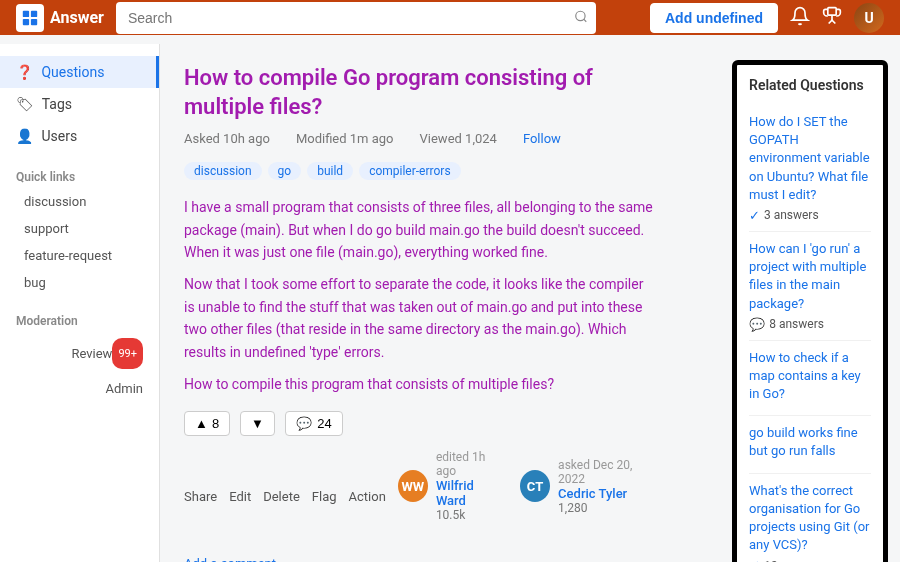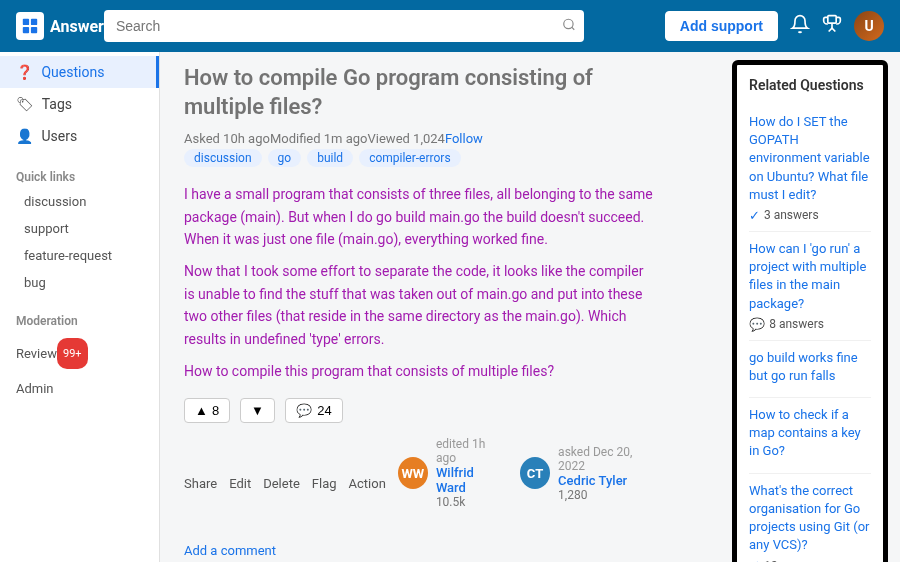--- a/index.html
+++ b/index.html
@@ -1,24 +1,25 @@
 <!DOCTYPE html>
 <html><head>
   <meta charset="utf-8">
   <style>
     * { box-sizing: border-box; margin: 0; padding: 0; }
     body { font-family: -apple-system, BlinkMacSystemFont, 'Segoe UI', Roboto, sans-serif; font-size: 14px; color: #333; background: #f5f6f7; }
 
     
     .header {
-      background: #0369a1;
-      height: 52px;
+      background: #c2410c;
+      height: 35px;
       display: flex;
       align-items: center;
       padding: 0 16px;
+      gap: 12px;
       position: fixed;
       top: 0; left: 0; right: 0;
       z-index: 100;
     }
     .logo {
       display: flex;
       align-items: center;
       gap: 6px;
       color: white;
       font-weight: 700;
@@ -130,21 +131,21 @@
     .sidebar-subitem {
       padding: 6px 16px 6px 24px;
       cursor: pointer;
       font-size: 13px;
       color: #555;
     }
     .moderation-section { margin-top: 12px; }
     .mod-item {
       display: flex;
       align-items: center;
-      justify-content: flex-start;
+      justify-content: flex-end;
       padding: 6px 16px;
       cursor: pointer;
       font-size: 13px;
       color: #555;
     }
     .mod-badge {
       background: #e53935;
       color: white;
       font-size: 11px;
       border-radius: 10px;
@@ -153,31 +154,31 @@
 
     
     .main {
       flex: 1;
       padding: 20px 24px;
       max-width: 700px;
     }
     .question-title {
       font-size: 22px;
       font-weight: 600;
-      color: #737373;
+      color: #a21caf;
       margin-bottom: 10px;
       line-height: 1.3;
     }
     .question-meta {
       display: flex;
       align-items: center;
-      gap: 0;
+      gap: 26px;
       font-size: 13px;
       color: #777;
-      margin-bottom: 3px;
+      margin-bottom: 16px;
     }
     .follow-link {
       color: #1a73e8;
       cursor: pointer;
       text-decoration: none;
     }
     .tags {
       display: flex;
       gap: 6px;
       margin-bottom: 16px;
@@ -339,21 +340,21 @@
     <input type="text" placeholder="Search" style="">
     <span class="search-icon-wrap">
       <svg width="14" height="14" viewBox="0 0 24 24" fill="none" stroke="#888" stroke-width="2">
           <circle cx="11" cy="11" r="8"></circle>
           <line x1="21" y1="21" x2="16.65" y2="16.65"></line>
         </svg>
     </span>
   </div>
 
   <div class="header-right">
-    <button class="add-question-btn">Add support</button>
+    <button class="add-question-btn">Add undefined</button>
     <span class="header-icon">
       <svg width="20" height="20" viewBox="0 0 24 24" fill="none" stroke="white" stroke-width="2">
           <path d="M18 8A6 6 0 0 0 6 8c0 7-3 9-3 9h18s-3-2-3-9"></path>
           <path d="M13.73 21a2 2 0 0 1-3.46 0"></path>
         </svg>
     </span>
     <span class="header-icon">
       <svg width="20" height="20" viewBox="0 0 24 24" fill="none" stroke="white" stroke-width="2">
           <polyline points="8 21 12 17 16 21"></polyline>
           <line x1="12" y1="17" x2="12" y2="11"></line>
@@ -482,25 +483,25 @@
 
       <div class="related-item">
         <div class="related-item-text">How can I 'go run' a project with multiple files in the main package?</div>
         <div class="answer-count">
           <span class="comment-circle">💬</span>
           <span>8 answers</span>
         </div>
       </div>
 
       <div class="related-item">
+        <div class="related-item-text">How to check if a map contains a key in Go?</div>
+      </div>
+
+      <div class="related-item">
         <div class="related-item-text">go build works fine but go run falls</div>
-      </div>
-
-      <div class="related-item">
-        <div class="related-item-text">How to check if a map contains a key in Go?</div>
       </div>
 
       <div class="related-item">
         <div class="related-item-text">What's the correct organisation for Go projects using Git (or any VCS)?</div>
         <div class="answer-count">
           <span class="check-circle">✓</span>
           <span>12 answers</span>
         </div>
       </div>
     </div>

